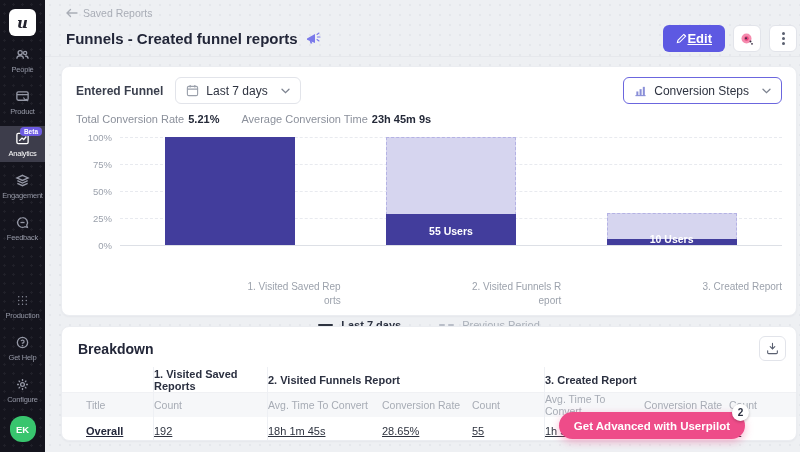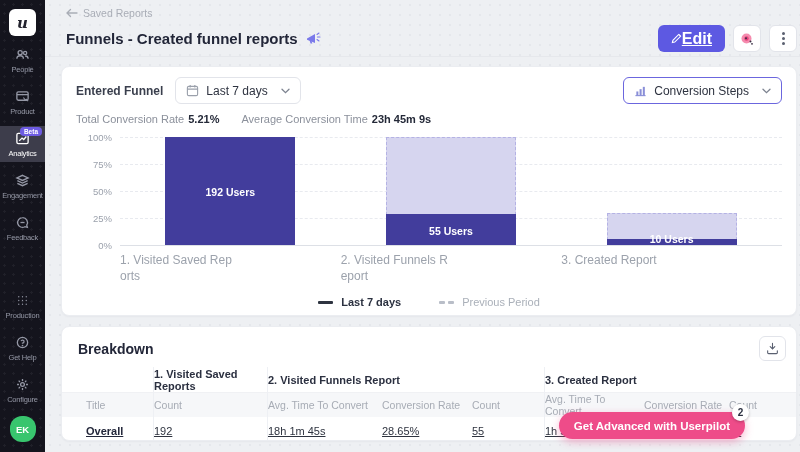--- a/index.html
+++ b/index.html
@@ -34,21 +34,21 @@
     background-image:radial-gradient(rgba(110,120,140,.07) 1px, transparent 1.2px);
     background-size:10px 10px; }
 
   .header { padding:7px 16px 0 21px; height:57px; flex:none; border-bottom:1px solid #e6e8ec; }
   .breadcrumb { font-size:10.5px; color:#a9adb6; display:flex; align-items:center; gap:5px; cursor:pointer; }
   .title-row { display:flex; align-items:center; margin-top:6px; }
   .page-title { font-size:15px; font-weight:700; color:#222638; }
   .title-icon { margin-left:8px; }
   .header-actions { margin-left:auto; display:flex; align-items:center; gap:8px; }
   .edit-btn { background:#5d59e2; color:#fff; border:none; border-radius:6px; height:27px;
-    padding:0 13px; font-size:16px; font-weight:600; display:flex; align-items:center; gap:0; cursor:pointer;text-decoration:underline; }
+    padding:0 13px; font-size:13px; font-weight:600; display:flex; align-items:center; gap:0; cursor:pointer;text-decoration:underline; }
   .icon-btn { width:28px; height:27px; background:#fff; border:1px solid #e2e4ea; border-radius:6px;
     display:flex; align-items:center; justify-content:center; cursor:pointer; }
   .kebab { display:flex; flex-direction:column; gap:2px; }
   .kebab i { width:3px; height:3px; background:#5a6070; border-radius:50%; display:block; }
 
   .card { background:#fff; border:1px solid #ebedf1; border-radius:8px; margin:0 16px;
     box-shadow:0 1px 2px rgba(25,30,60,.04); }
   .chart-card { margin-top:9px; height:250px; padding:10px 14px; }
 
   .filter-row { display:flex; align-items:center; }
@@ -68,21 +68,21 @@
   .plot { position:relative; flex:1; height:108px; }
   .gridline { position:absolute; left:0; right:0; height:0; border-top:1px dashed #e8eaef; }
   .gridline.zero { border-top:1px solid #dde0e6; }
   .bar-group { position:absolute; bottom:0; height:100%; width:33.333%; }
   .bar-wrap { position:absolute; bottom:0; left:50%; transform:translateX(-50%); width:130px; height:100%; }
   .bar-prev { position:absolute; bottom:0; width:100%; background:#d6d5ef; border:1px dashed #b4b2e4; border-bottom:none; }
   .bar-cur { position:absolute; bottom:0; width:100%; background:#423d9c; z-index:2; }
   .bar-label { position:absolute; width:100%; text-align:center; color:#fff; font-size:10.5px;
     font-weight:700; z-index:3; pointer-events:none; }
   .x-labels { display:flex; margin-left:44px; margin-top:7px; }
-  .x-label { width:33.333%; text-align:left; font-size:12px; color:#9ca2ac; line-height:1.35; }
+  .x-label { width:33.333%; text-align:right; font-size:10px; color:#9ca2ac; line-height:1.35;margin-top:28px; }
   .legend { display:flex; justify-content:center; align-items:center; gap:38px; margin-top:12px; }
   .legend-item { display:flex; align-items:center; font-size:11px; cursor:pointer; }
   .legend-item.current { color:#2b3140; font-weight:600; }
   .legend-item.previous { color:#aab0b9; }
   .dash-solid { width:15px; height:2.5px; background:#2e3440; margin-right:8px; border-radius:1px; }
   .dash-dashed { display:flex; gap:3px; margin-right:8px; }
   .dash-dashed i { width:6px; height:2.5px; background:#b9bec8; display:block; border-radius:1px; }
 
   
   .breakdown-card { margin-top:10px; height:115px; position:relative; overflow:hidden; }
@@ -283,21 +283,20 @@
         <div class="plot" id="plot">
               <div class="gridline" style="top: 0%;"></div>
               <div class="gridline" style="top: 25%;"></div>
               <div class="gridline" style="top: 50%;"></div>
               <div class="gridline" style="top: 75%;"></div>
               <div class="gridline zero" style="top: 100%;"></div>
               <div class="bar-group" style="left: 0%;">
                 <div class="bar-wrap">
                   <div class="bar-prev" style="height: 100%;"></div>
                   <div class="bar-cur" style="height: 100%;"></div>
-                  <div class="bar-label" style="bottom: 47px;">192 Users</div>
                 </div>
               </div>
               <div class="bar-group" style="left: 33.333%;">
                 <div class="bar-wrap">
                   <div class="bar-prev" style="height: 100%;"></div>
                   <div class="bar-cur" style="height: 28.65%;"></div>
                   <div class="bar-label" style="bottom: 8.471px;">55 Users</div>
                 </div>
               </div>
               <div class="bar-group" style="left: 66.666%;">

